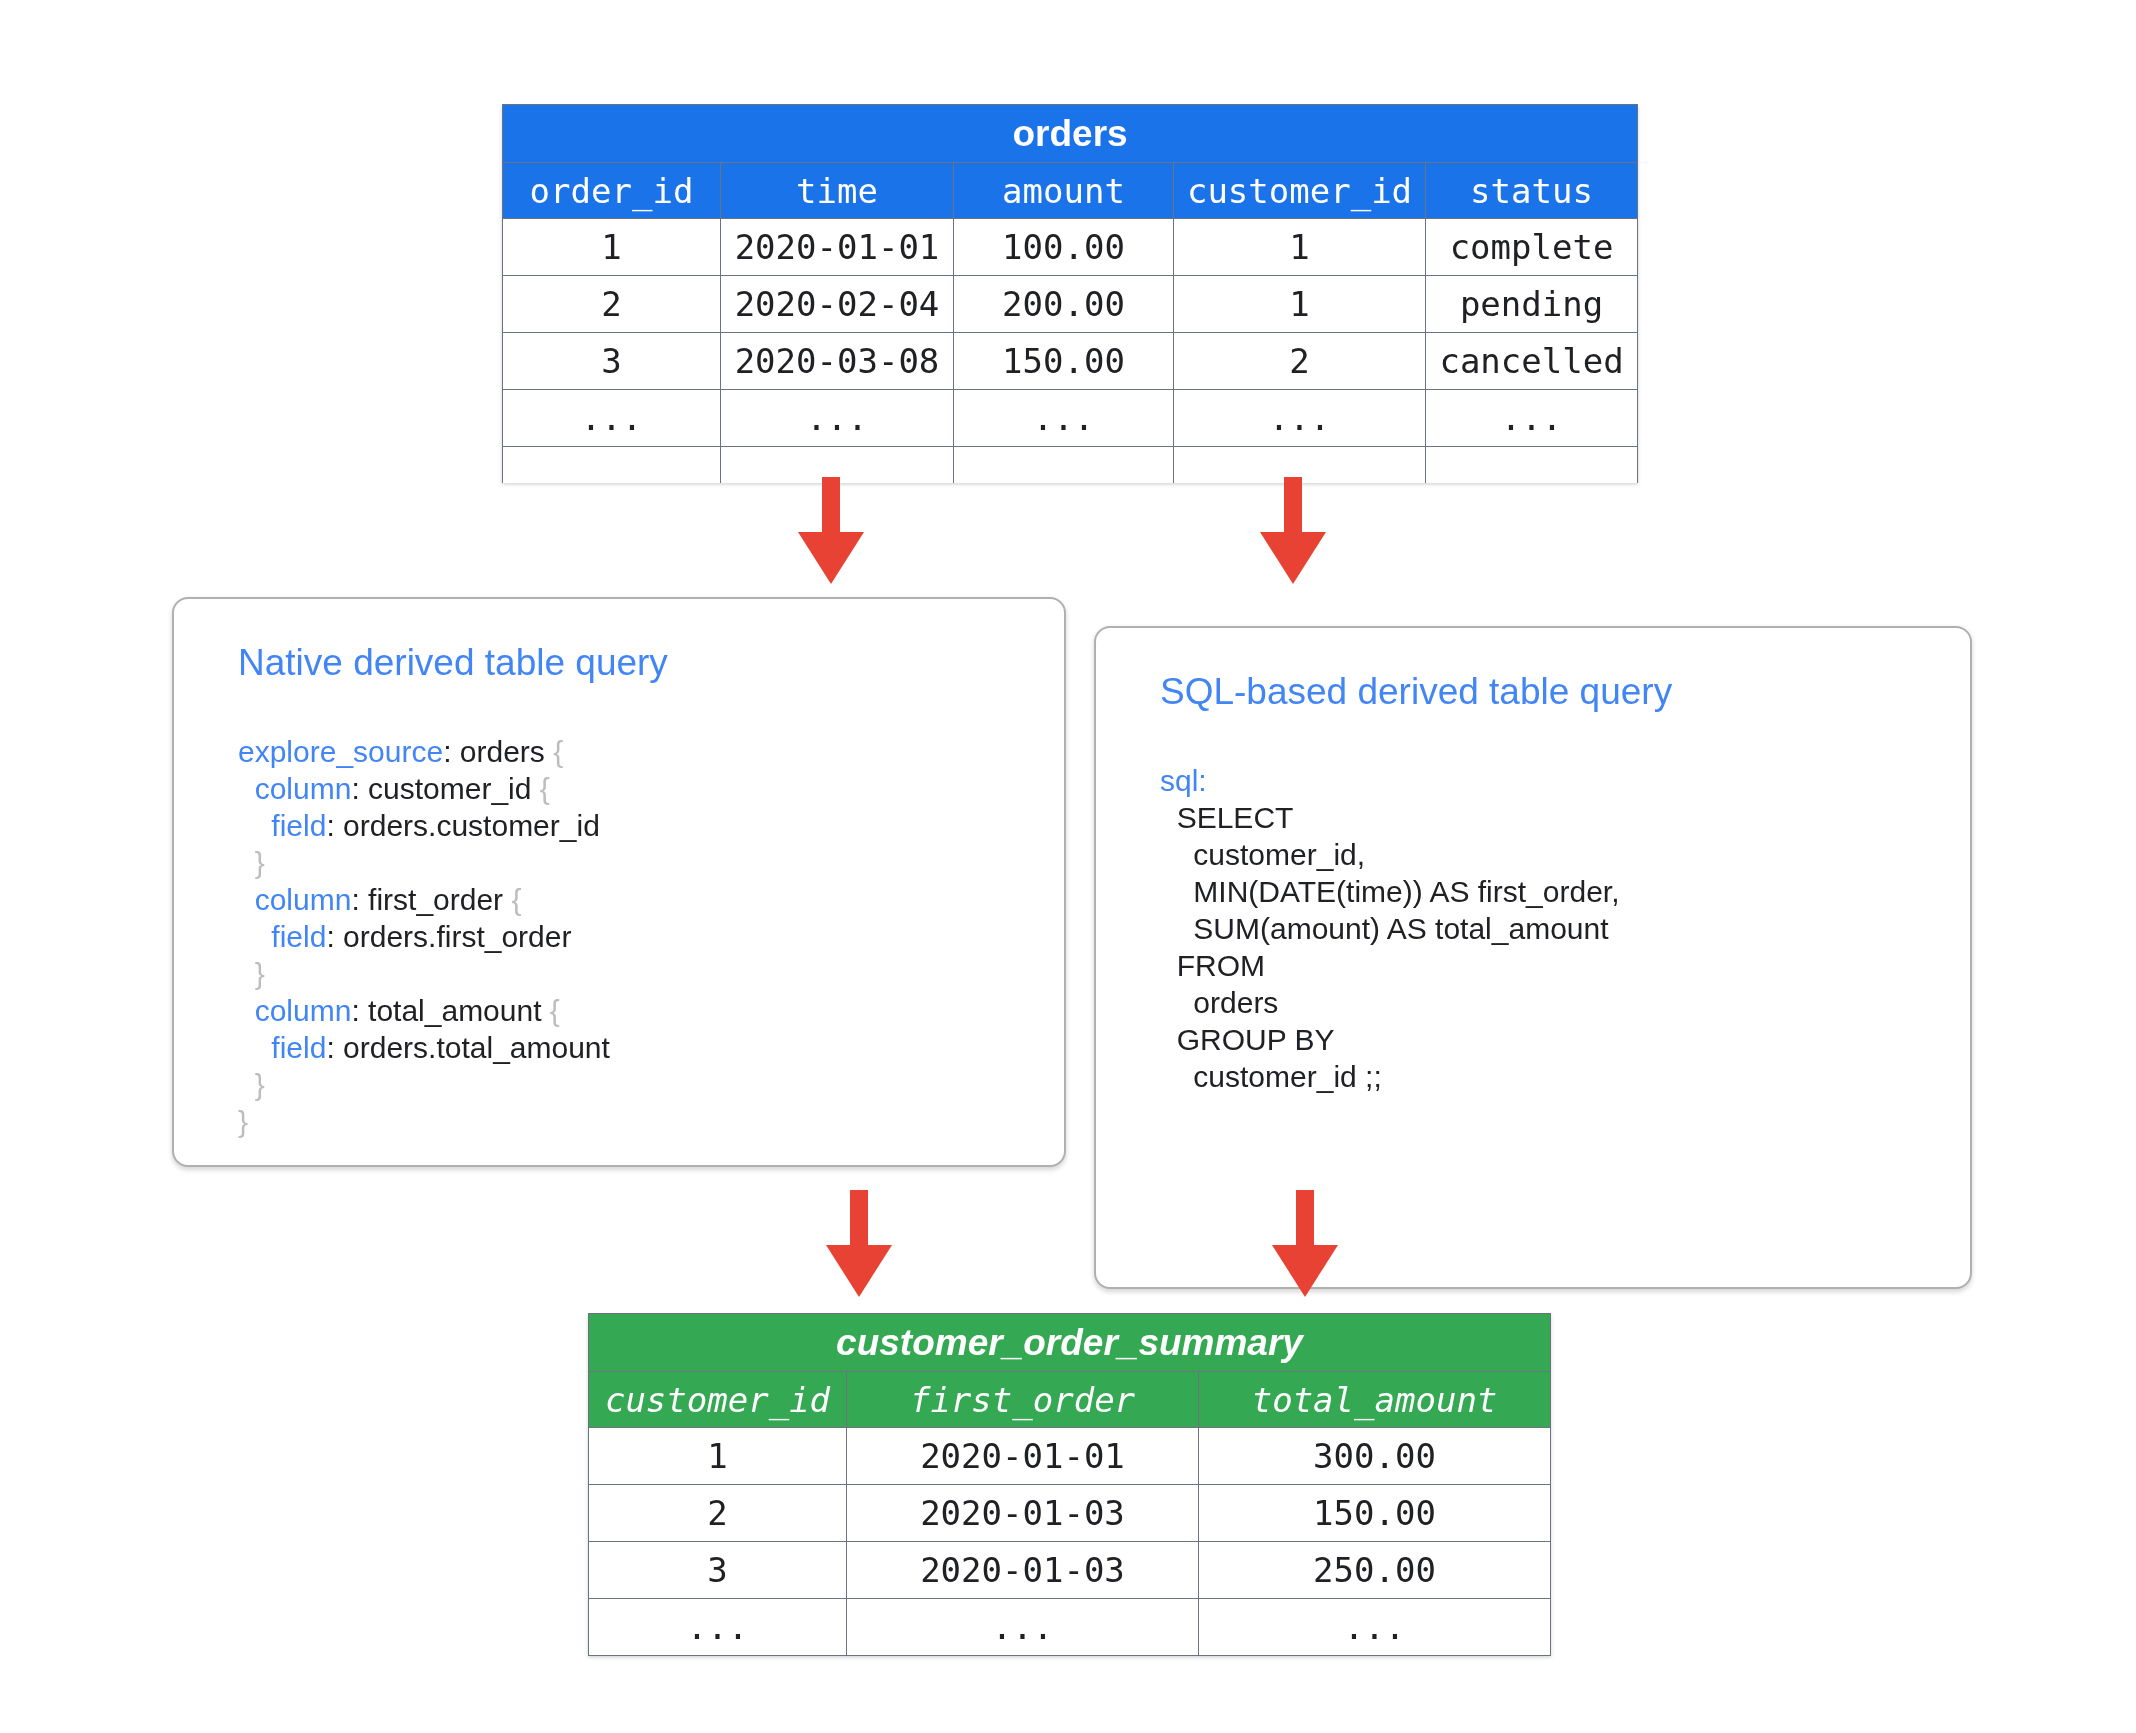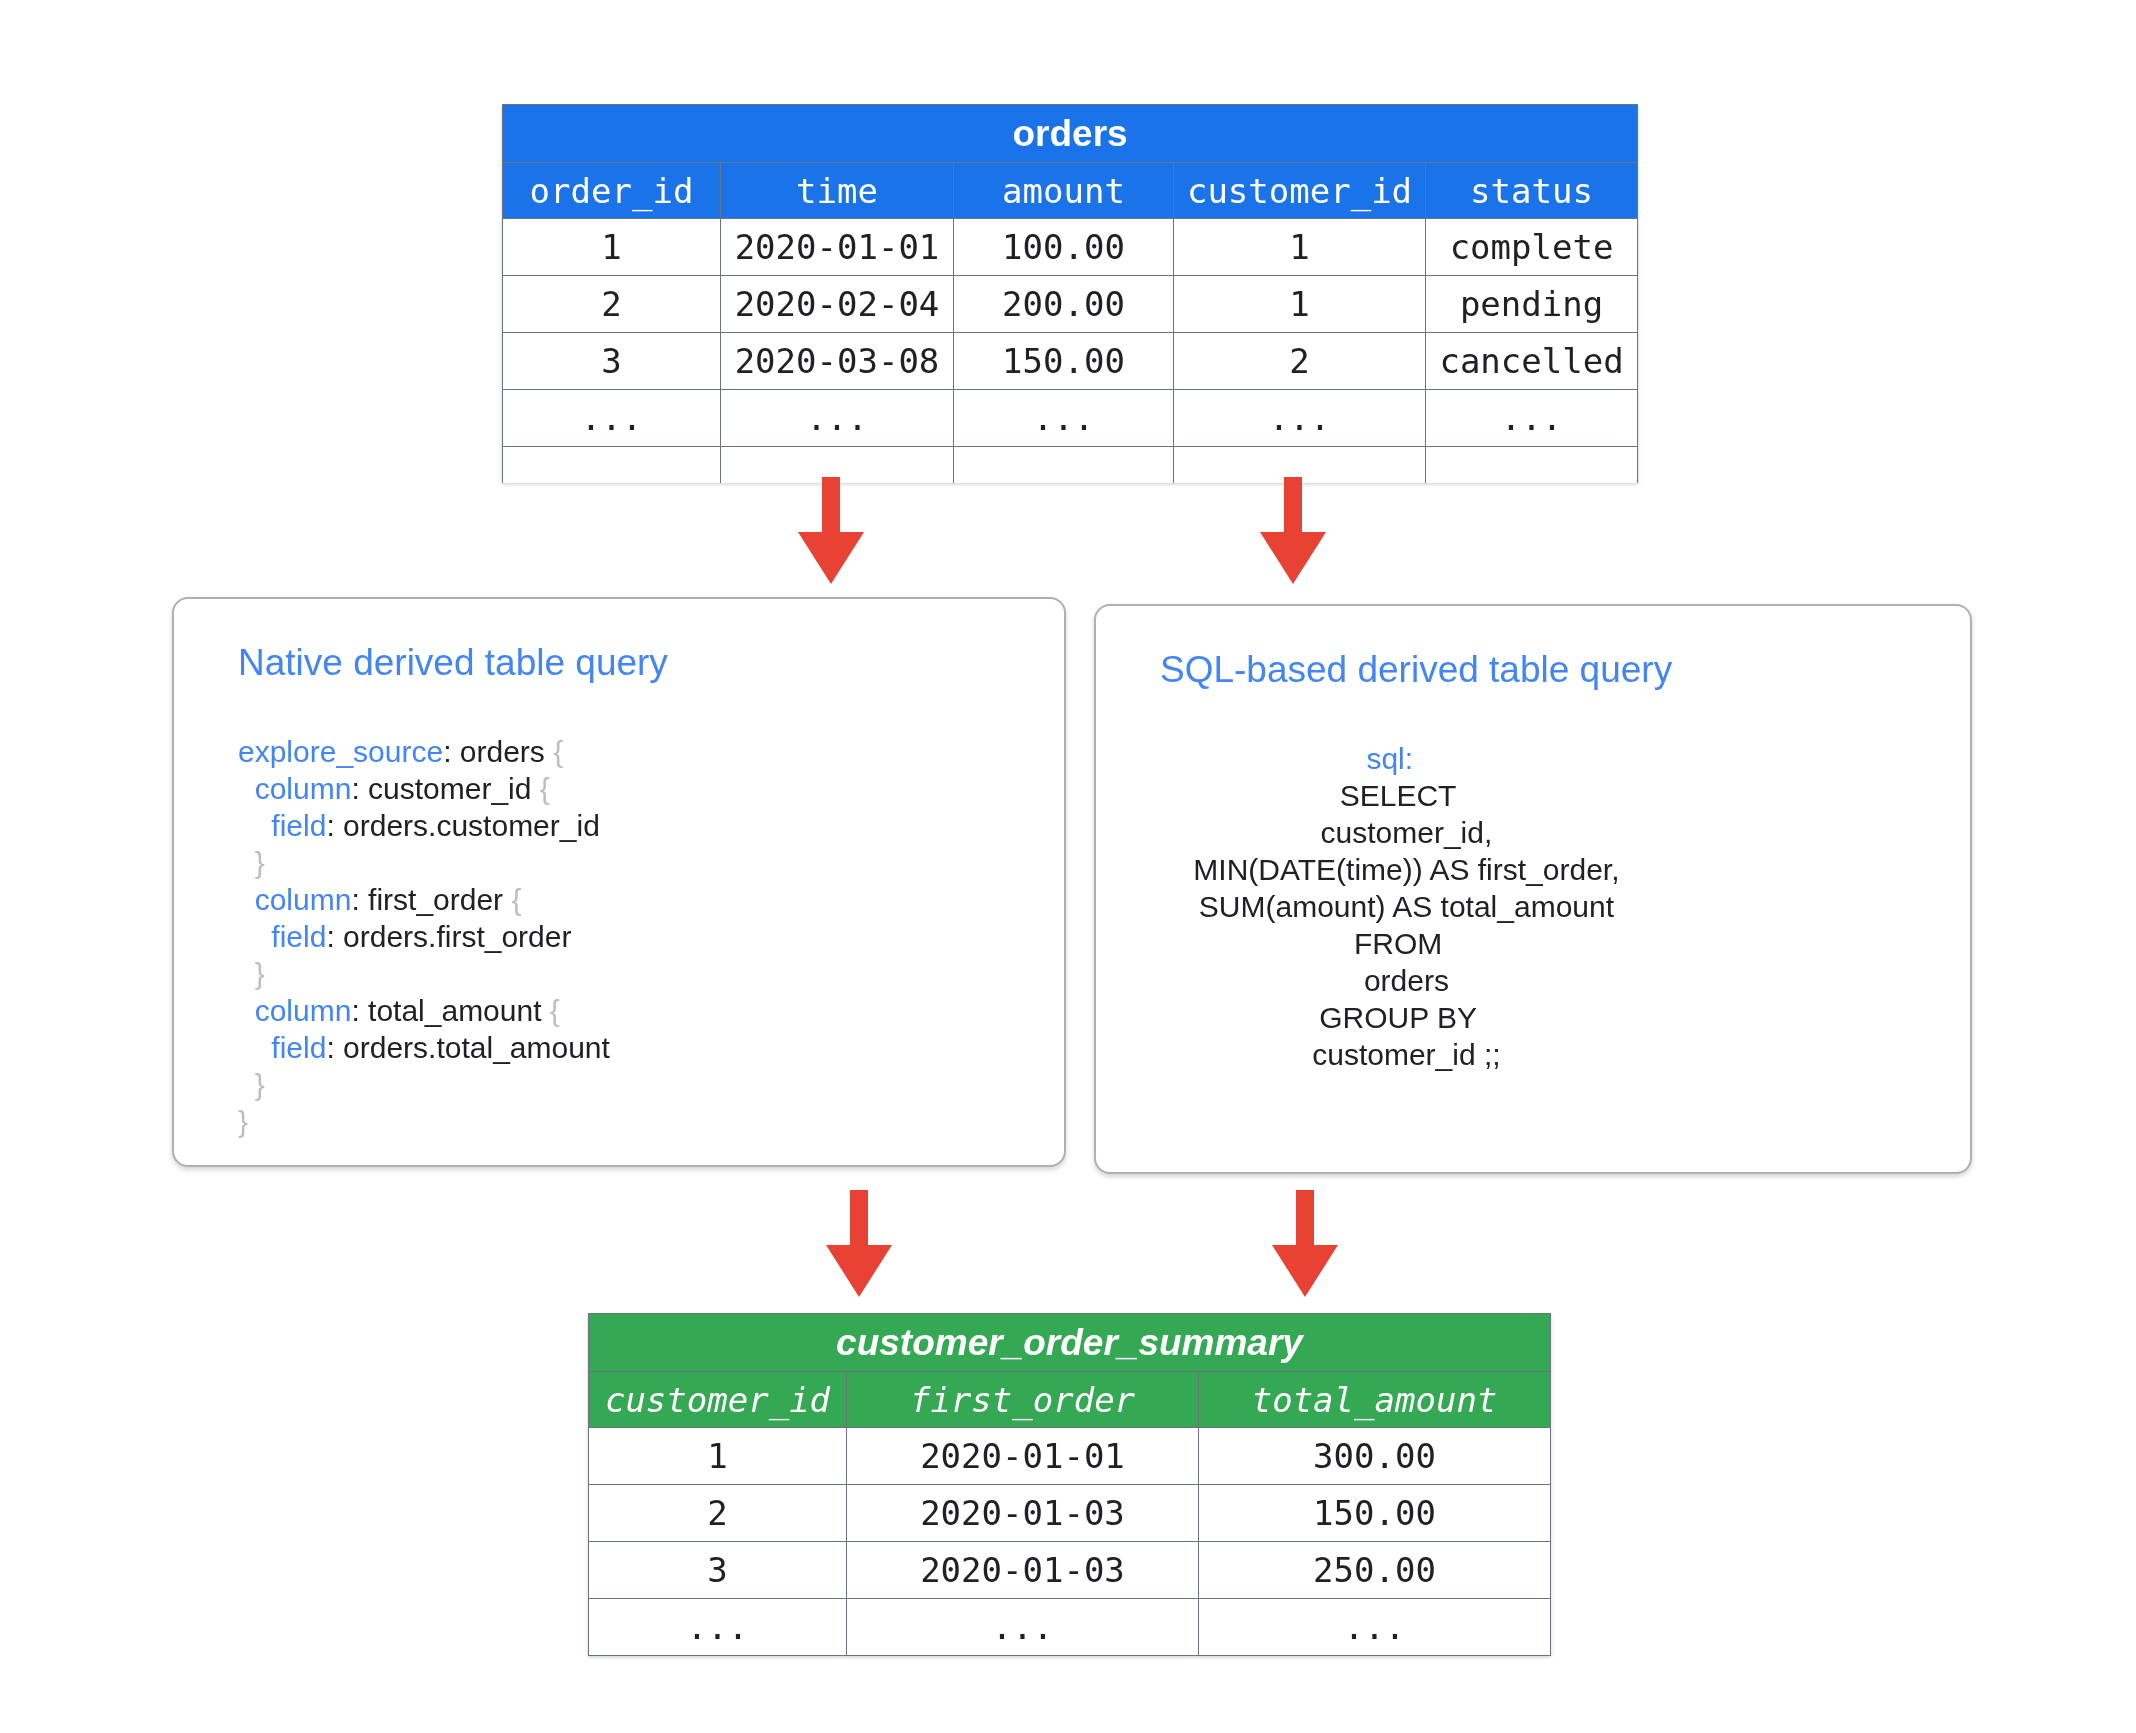--- a/index.html
+++ b/index.html
@@ -65,21 +65,21 @@
   
   .query-card {
     position: absolute;
     background: #ffffff;
     border: 2.7px solid #b0b0b0;
     border-radius: 16px;
     box-shadow: 0 2.7px 5.3px rgba(0,0,0,0.16);
     box-sizing: border-box;
   }
   #card-native { left: 172px; top: 597px; width: 894px; height: 570px; }
-  #card-sql    { left: 1094px; top: 604px; width: 878px; height: 570px; text-align: center; }
+  #card-sql    { left: 1094px; top: 626px; width: 878px; height: 663px; }
 
   .card-title {
     position: absolute;
     left: 64px;
     top: 43px;
     color: #4285f4;
     font-size: 37px;
     font-family: "Liberation Sans", sans-serif;
     white-space: nowrap;
   }

